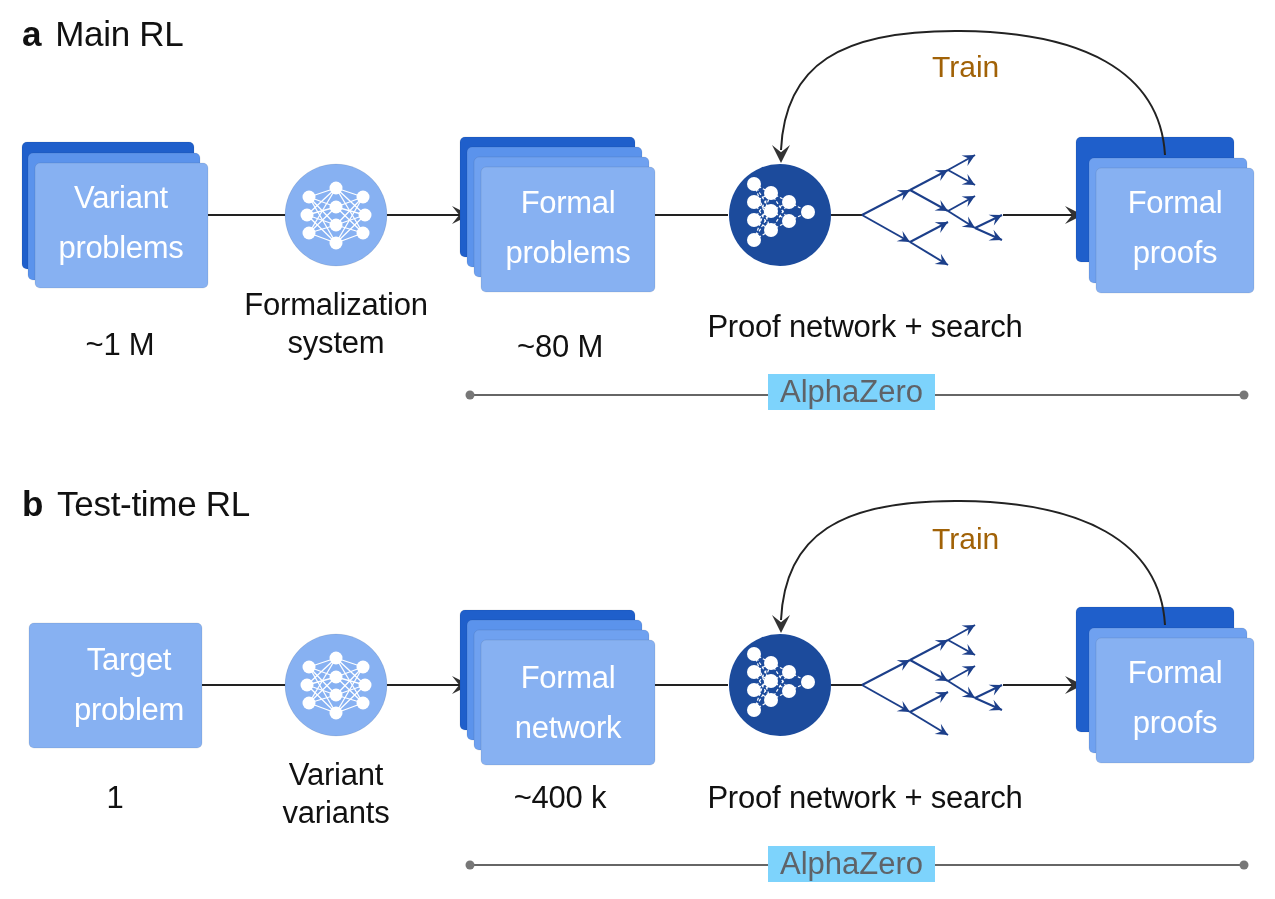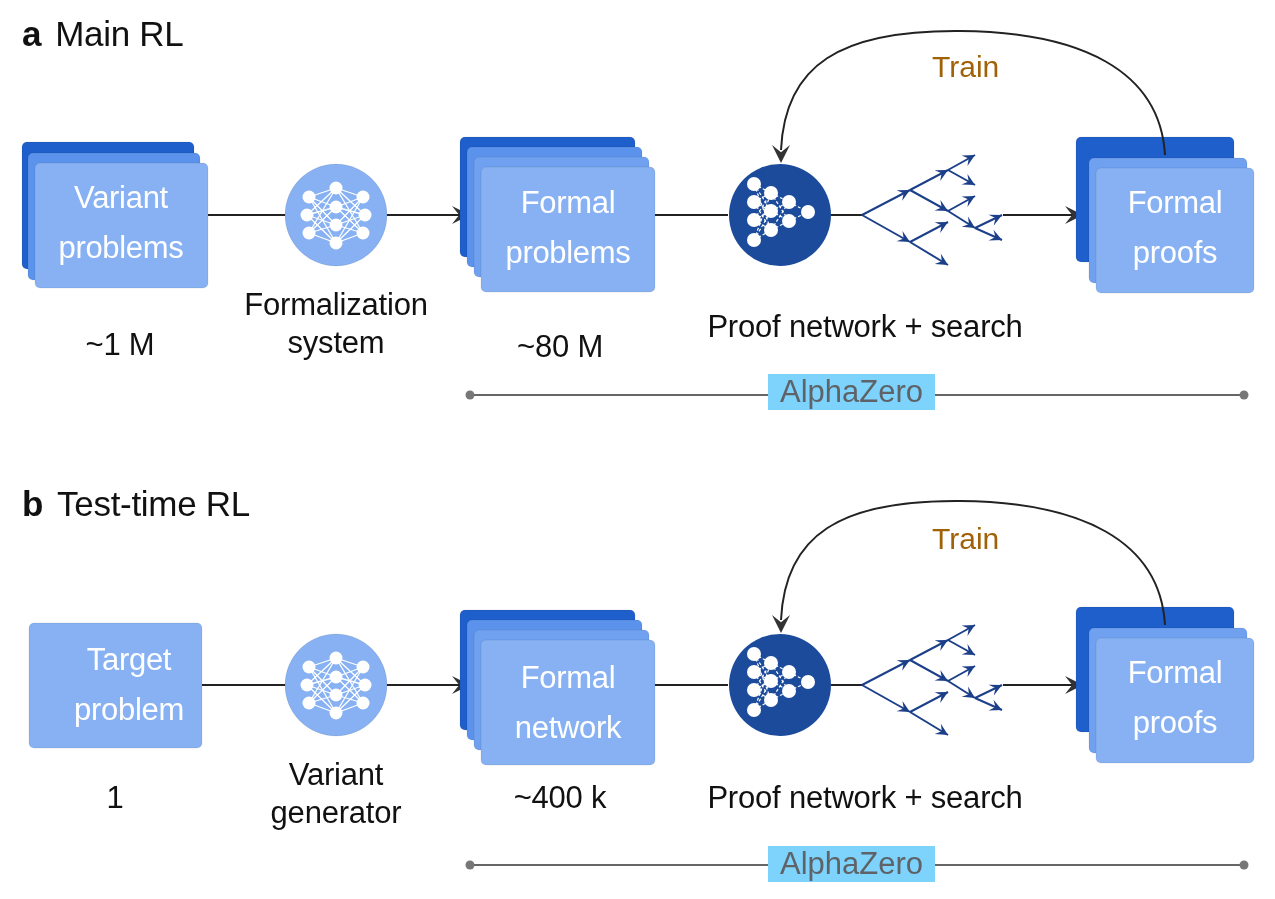--- a/index.html
+++ b/index.html
@@ -301,21 +301,21 @@
       <circle cx="470" cy="395" r="4.5" fill="#777"></circle>
       <circle cx="1244" cy="395" r="4.5" fill="#777"></circle>
     </svg>
   <div class="box-label" style="left:29px;top:165px;width:200px;">
     <div>Target</div>
     <div>problem</div>
   </div>
   <div class="caption" style="left:35px;top:309px;width:160px;">1</div>
   <div class="caption" style="left:216px;top:286px;width:240px;">
     <div>Variant</div>
-    <div>generator</div>
+    <div>variants</div>
   </div>
   <div class="box-label" style="left:482px;top:183px;width:172px;">
     <div>Formal</div>
     <div>network</div>
   </div>
   <div class="caption" style="left:480px;top:309px;width:160px;">~400 k</div>
   <div class="caption" style="left:660px;top:309px;width:410px;">Proof network + search</div>
   <div class="box-label" style="left:1096px;top:178px;width:158px;">
     <div>Formal</div>
     <div>proofs</div>

